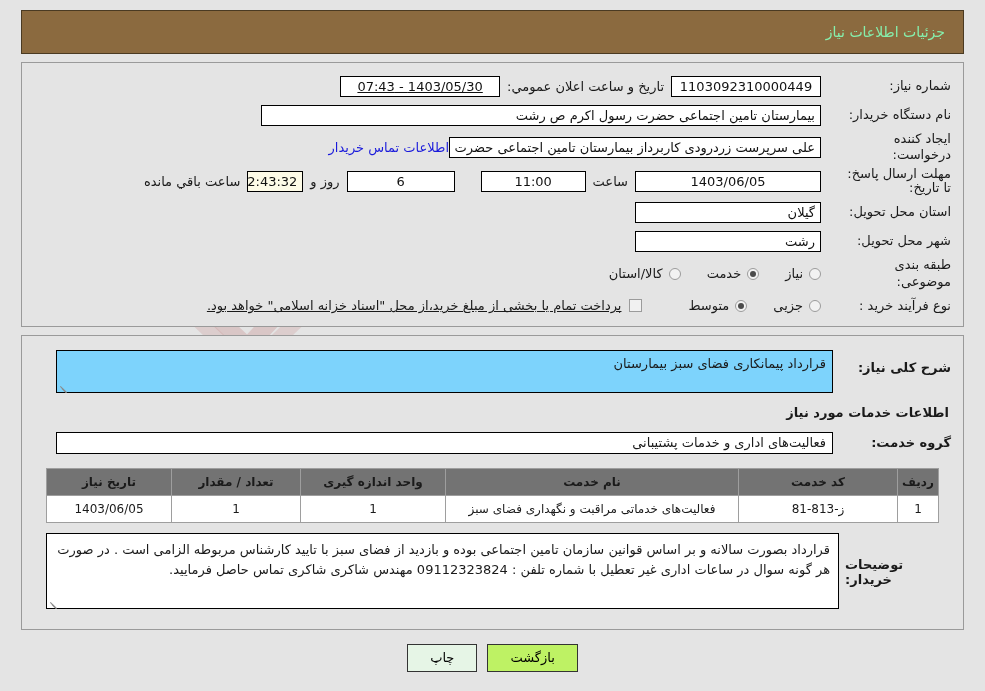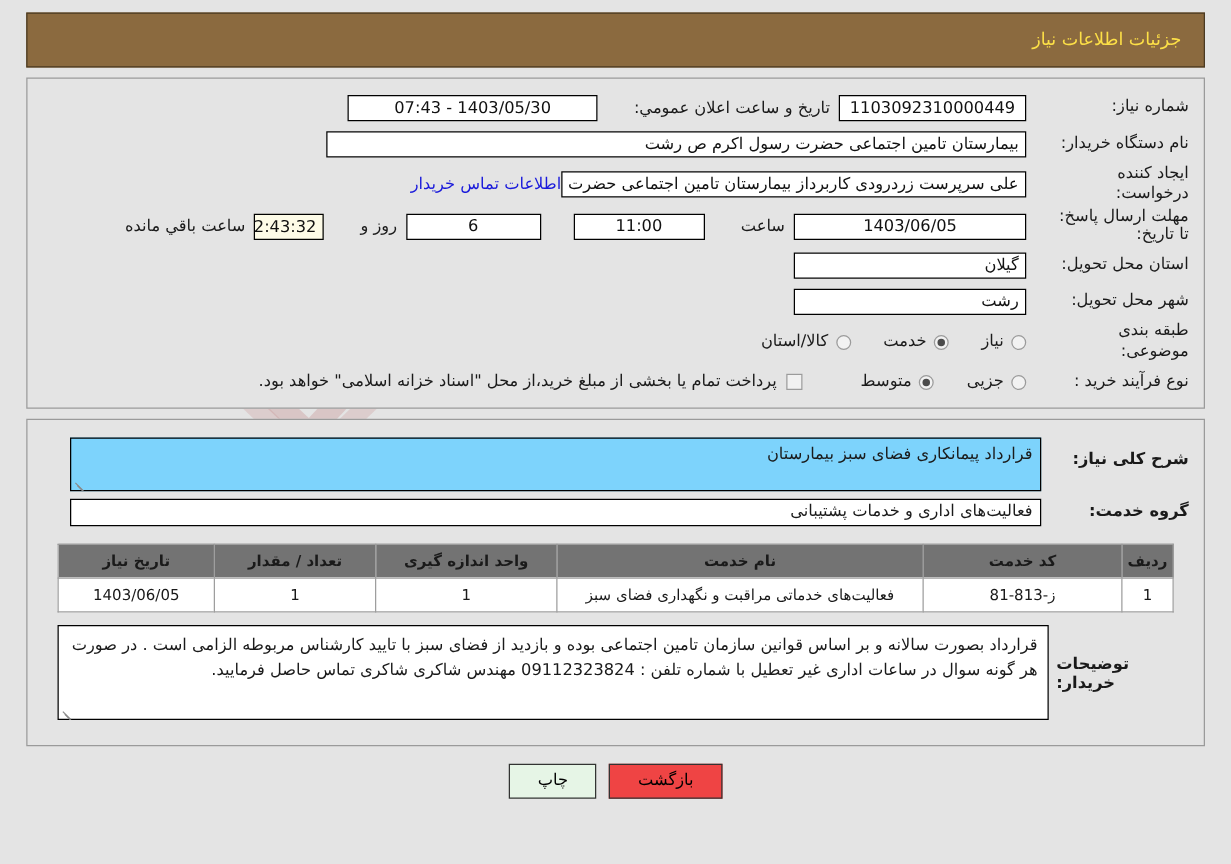--- a/index.html
+++ b/index.html
@@ -86,21 +86,21 @@
     height: 44px;
     background: #8b6a3f;
     border: 1px solid #4a3a22;
     display: flex;
     align-items: center;
     justify-content: flex-start;
     padding: 0 18px;
     box-sizing: border-box;
   }
   .titlebar-text {
-    color: #fde047;
+    color: #86efac;
     font-size: 14px;
   }
 
   
   .panel {
     margin: 8px 21px 0 21px;
     border: 1px solid #9a9a9a;
     background: #e4e4e4;
     box-sizing: border-box;
     padding: 10px 12px;
@@ -138,40 +138,39 @@
     overflow: hidden;
     color: #111;
   }
   .fld.rtl-text { text-align: right; }
   .fld.yellow { background: #fdfbe7; }
 
   .inline-txt {
     padding: 0 7px;
     font-size: 13px;
     white-space: nowrap;
-    margin-left: 22px;
   }
   .link {
     color: #1a1adb;
     text-decoration: none;
     font-size: 13px;
     white-space: nowrap;
   }
 
   
   .w-need-no   { width: 150px; }
   .w-org       { width: 560px; }
   .w-creator   { width: 372px; }
   .w-deadline  { width: 186px; }
   .w-time      { width: 105px; }
   .w-days      { width: 108px; }
   .w-countdown { width: 56px; }
   .w-province  { width: 186px; padding-left: 19px; }
   .w-city      { width: 186px; }
-  .w-pub       { width: 200px; }
+  .w-pub       { width: 160px; text-decoration: underline; }
 
   
   .radios {
     display: flex;
     align-items: center;
     gap: 0;
   }
   .radio-item {
     display: flex;
     align-items: center;
@@ -205,20 +204,21 @@
     border: 1px solid #9b9b9b;
     background: #f1f1f1;
     margin-left: 8px;
     box-sizing: border-box;
     flex: 0 0 13px;
   }
   .chk-wrap {
     display: flex;
     align-items: center;
     margin-right: 20px;
+    text-decoration: underline;
   }
   .chk-text { font-size: 13px; white-space: nowrap; }
 
   
   .panel.mid { padding: 14px 12px 12px 12px; }
   .desc-row {
     display: flex;
     align-items: flex-start;
     margin-bottom: 6px;
   }
@@ -364,21 +364,21 @@
     margin-top: 14px;
   }
   .btn {
     border: 1px solid #333;
     font-size: 13px;
     padding: 4px 22px;
     cursor: pointer;
     font-family: "DejaVu Sans", "Liberation Sans", sans-serif;
     line-height: 1.4;
   }
-  .btn-back  { background: #ef4444; }
+  .btn-back  { background: #bef264; }
   .btn-print { background: #e6f5e6; }
 </style>
 </head>
 <body>
 
 <div class="watermark">
   <div class="wm-shield"></div>
   <div class="wm-check"></div>
   <div class="wm-text">AriaTender</div>
   <div class="wm-text2">.net</div>
@@ -475,20 +475,21 @@
       <div class="desc-lbl">شرح کلی نیاز:</div>
       <div class="textarea">
         <span>قرارداد پیمانکاری فضای سبز بیمارستان</span>
         <span class="resize-grip">
             <span></span>
             <span></span>
           </span>
       </div>
     </div>
 
+    <div class="section-title">اطلاعات خدمات مورد نیاز</div>
 
     <div class="group-row">
       <div class="group-lbl">گروه خدمت:</div>
       <div class="group-fld">فعالیت‌های اداری و خدمات پشتیبانی</div>
     </div>
 
     <table class="needs">
       <thead>
         <tr>
           <th class="col-radif">ردیف</th>

